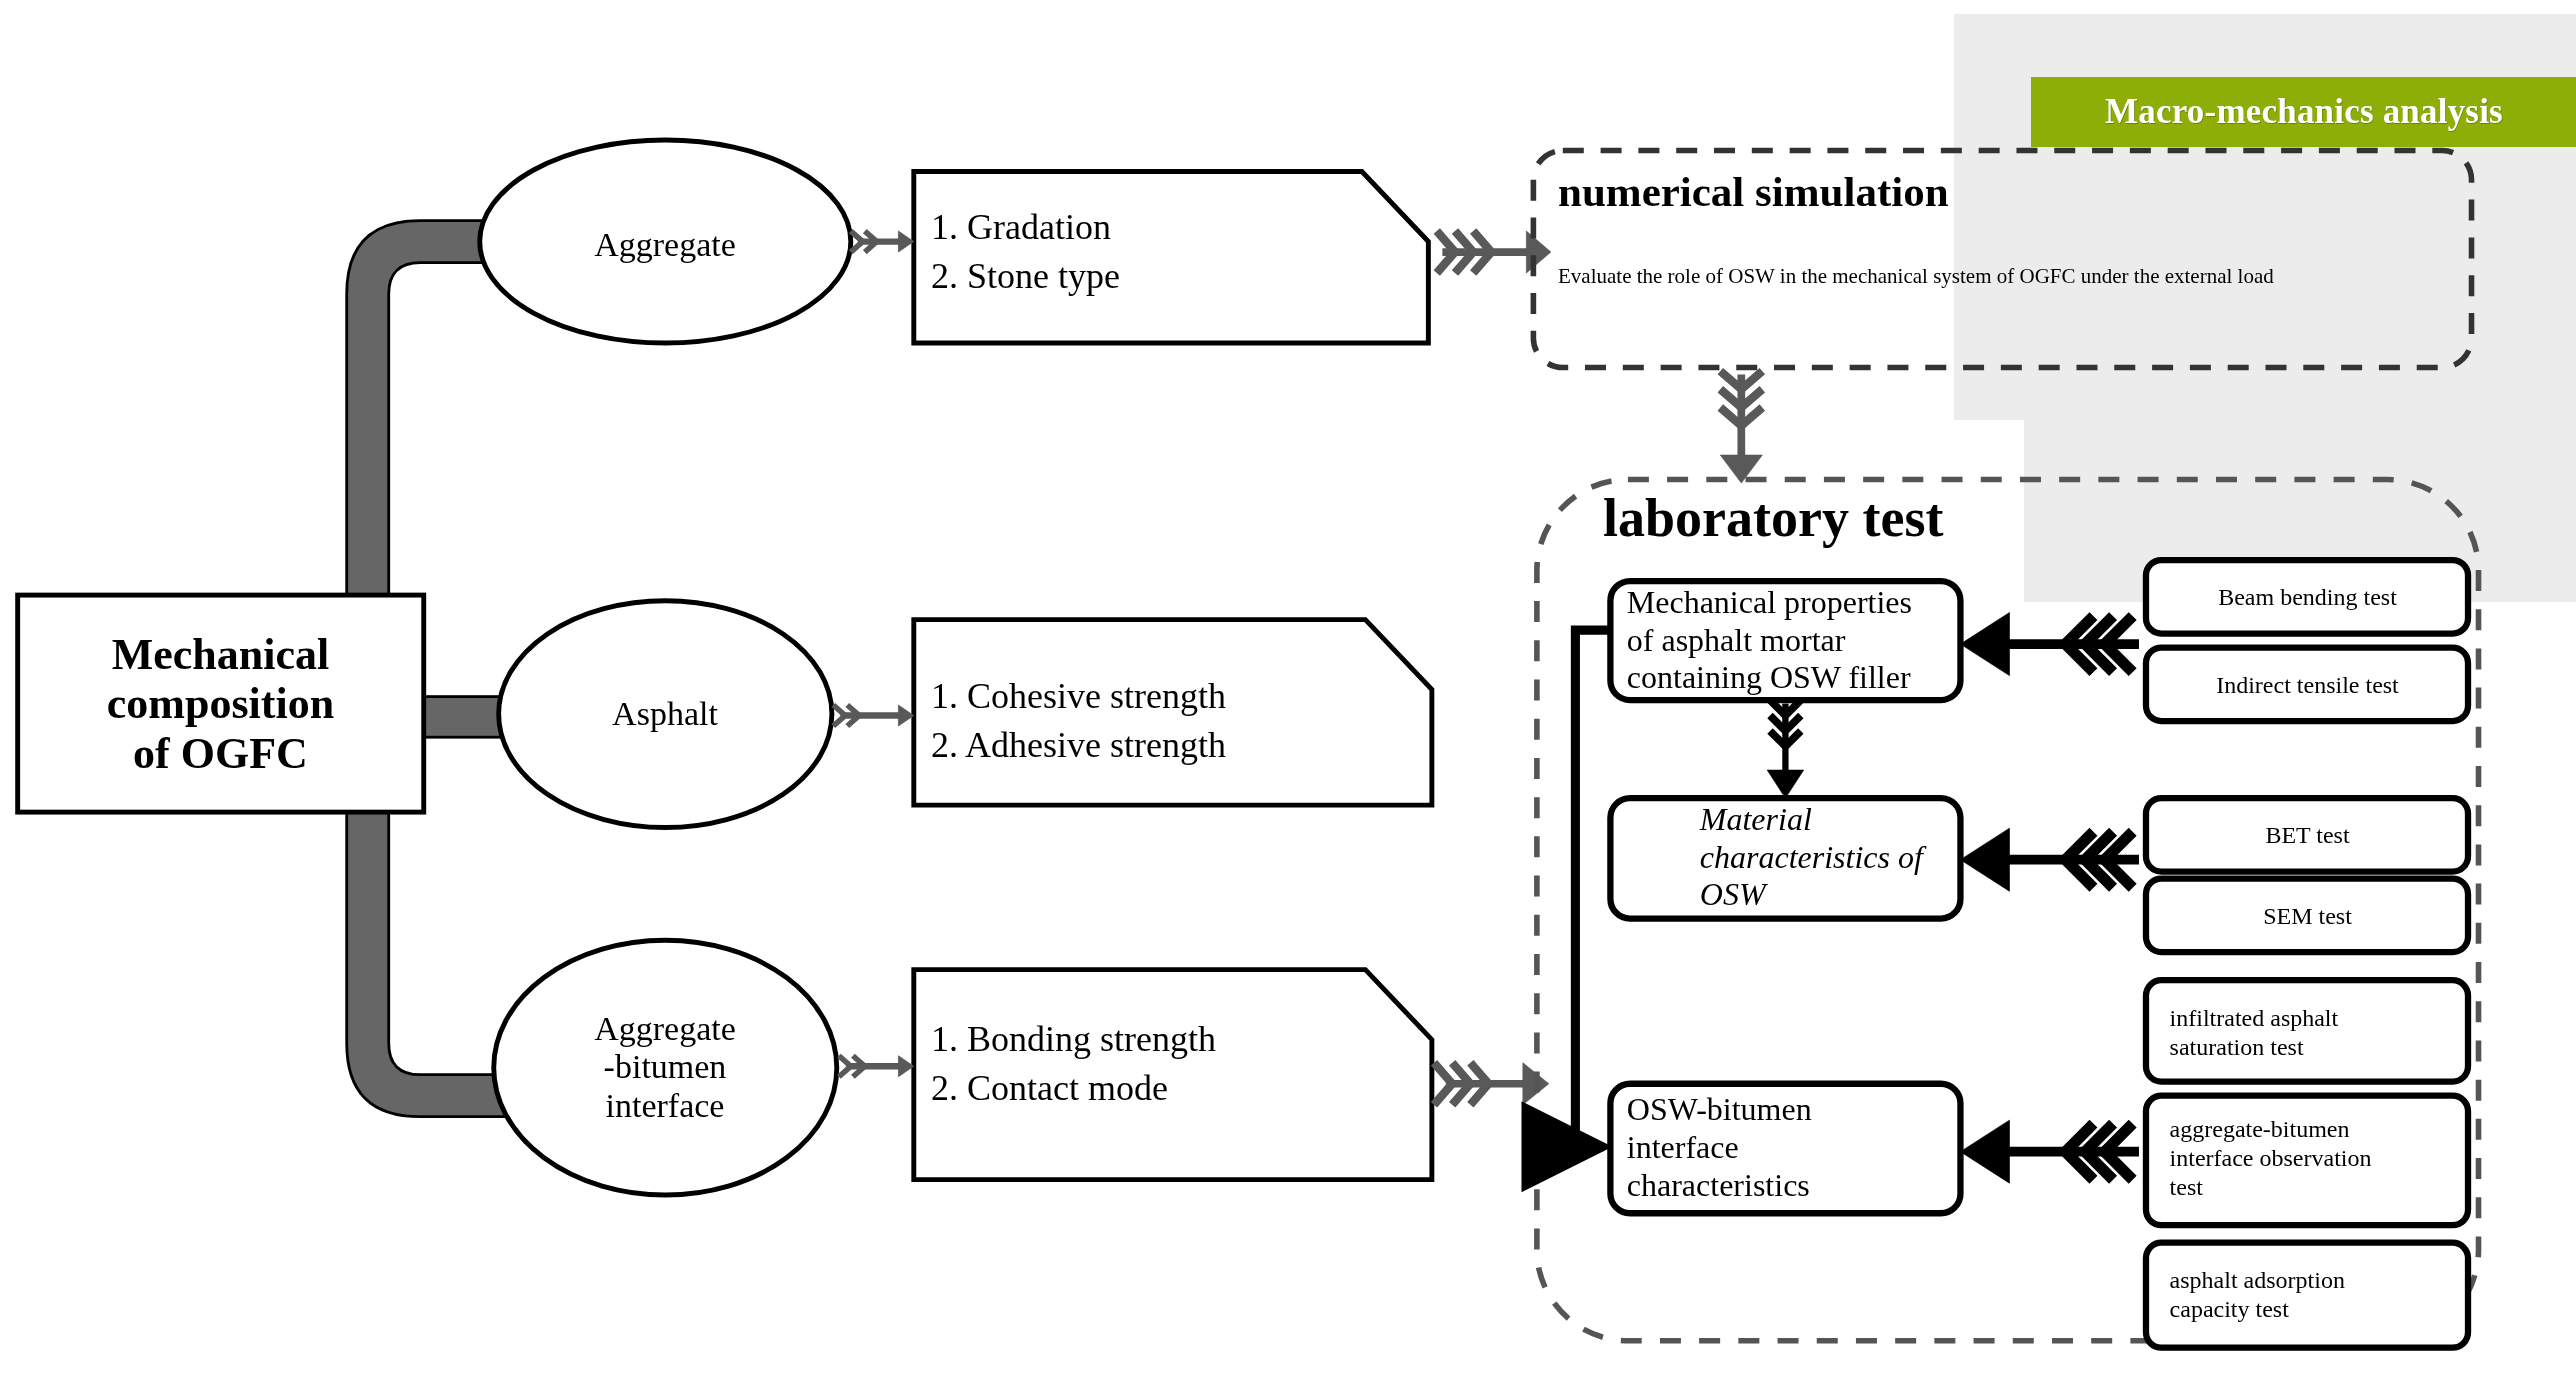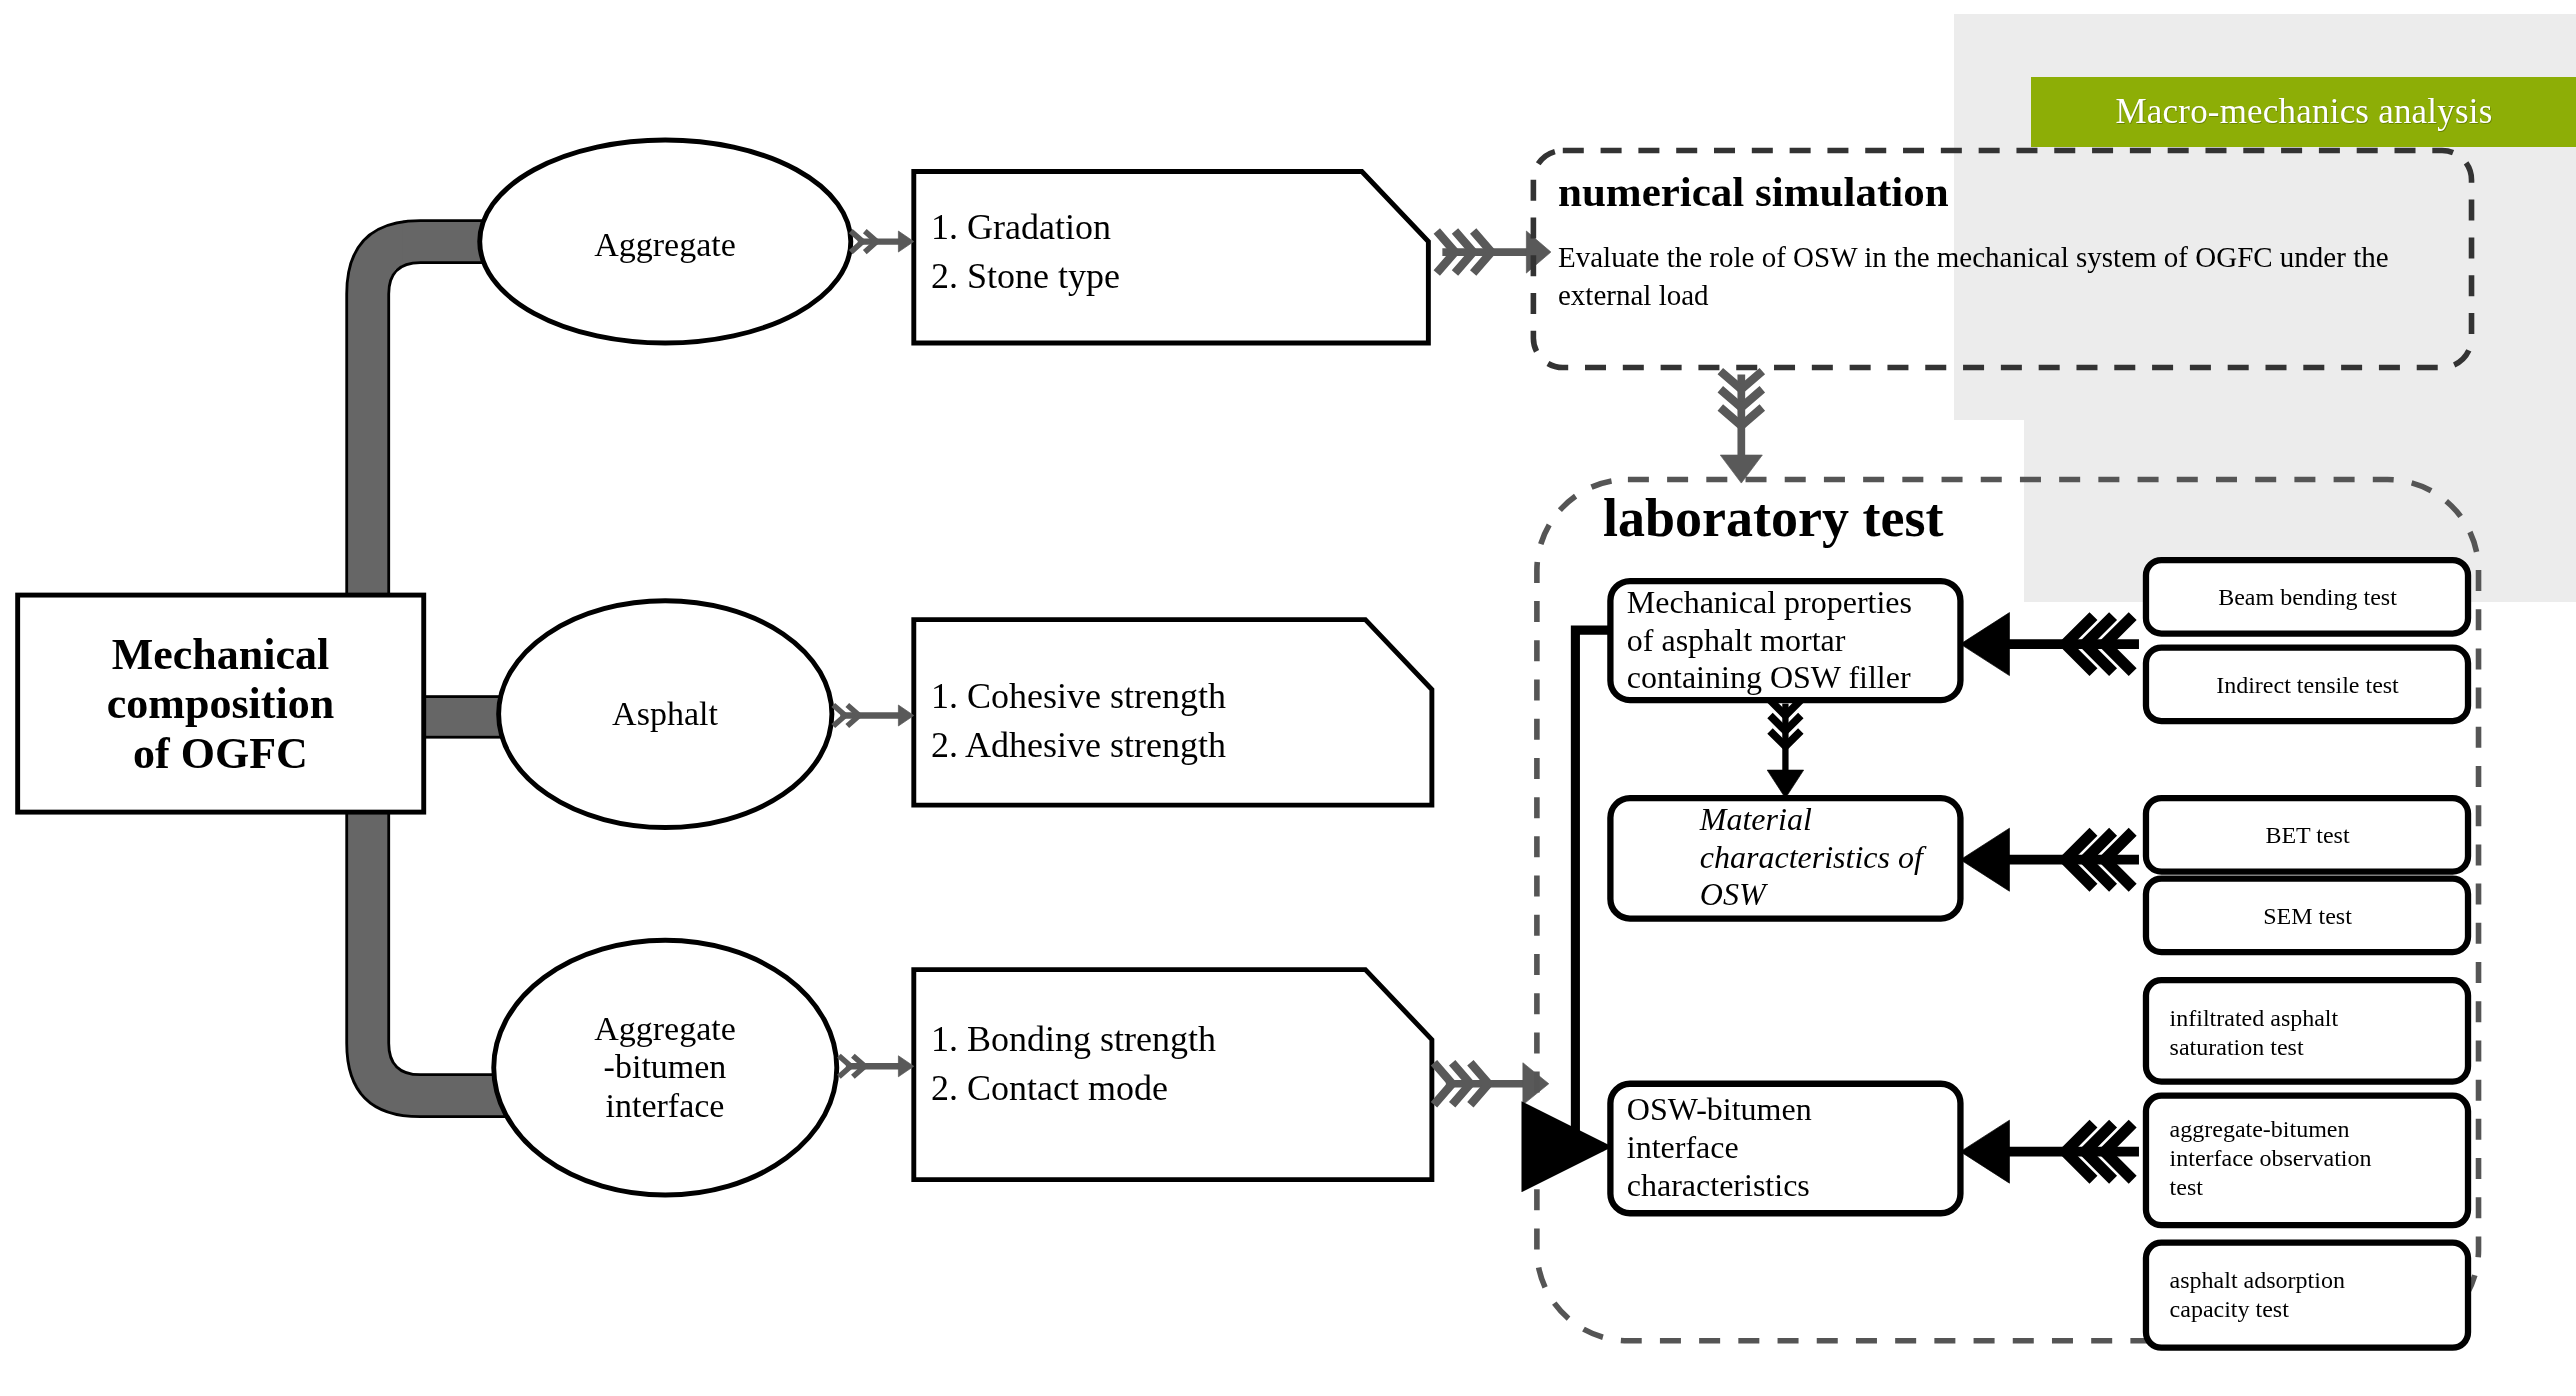--- a/index.html
+++ b/index.html
@@ -46,21 +46,21 @@
   #plist-2{left:931px;top:672px;width:532px;height:98px;}
   #plist-3{left:931px;top:1015px;width:532px;height:98px;}
 
   
   #sim-title{
     left:1558px;top:168px;width:630px;height:49px;
     font-size:43px;font-weight:700;
   }
   #sim-body{
     left:1558px;top:231px;width:903px;height:91px;
-    font-size:29px;font-weight:400;line-height:1.28;
+    font-size:21px;font-weight:400;line-height:1.28;
   }
 
   
   #lab-title{
     left:1603px;top:490px;width:434px;height:56px;
     font-size:54px;font-weight:700;
   }
 
   
   .rbox-label{
@@ -83,21 +83,21 @@
   #tb-sem{left:2157px;top:886px;width:301px;height:60px;}
   #tb-infil{left:2157px;top:991px;width:301px;height:84px;}
   #tb-aggint{left:2157px;top:1099px;width:301px;height:119px;}
   #tb-adsorp{left:2157px;top:1253px;width:301px;height:84px;}
 
   
   .banner{
     position:absolute;
     display:flex;align-items:center;justify-content:center;
     color:#ffffff;
-    font-weight:400;
+    font-weight:700;
     letter-spacing:0.2px;
     text-shadow:0.7px 0.7px 0 rgba(0,0,0,0.25);
     text-align:right;
   }
   #banner-macro{
     left:2031px;top:77px;width:546px;height:70px;
     background:#8DAE06;font-size:35px;
   }
   #banner-micro{
     left:2034px;top:420px;width:543px;height:64px;

